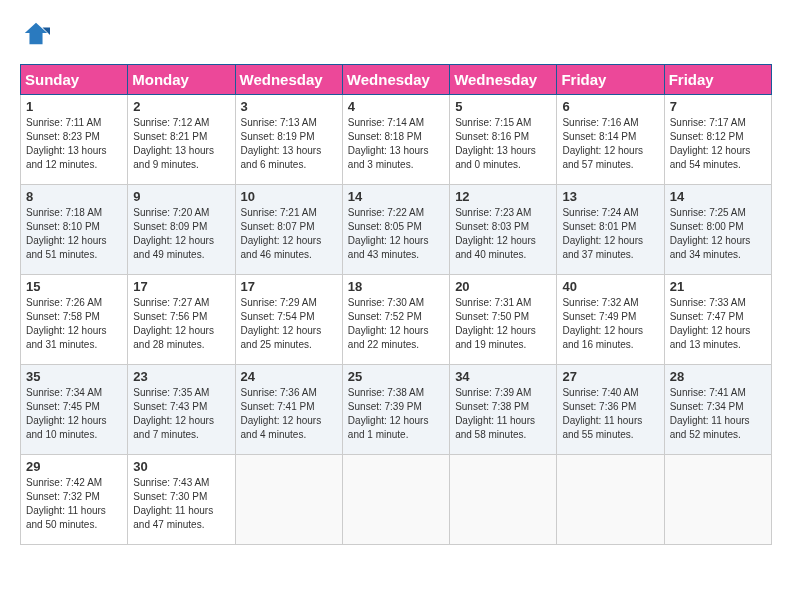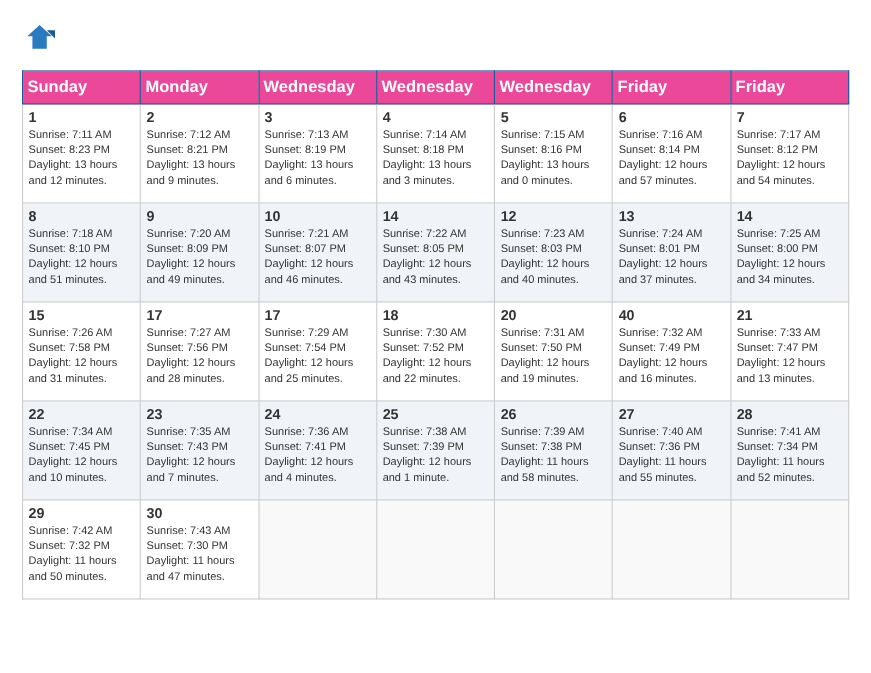--- a/index.html
+++ b/index.html
@@ -205,37 +205,37 @@
           <span class="day-num">40</span>
           <div class="day-info">Sunrise: 7:32 AM<br>Sunset: 7:49 PM<br>Daylight: 12 hours and 16 minutes.</div>
         </td>
         <td>
           <span class="day-num">21</span>
           <div class="day-info">Sunrise: 7:33 AM<br>Sunset: 7:47 PM<br>Daylight: 12 hours and 13 minutes.</div>
         </td>
       </tr>
       <tr>
         <td>
-          <span class="day-num">22</span>
+          <span class="day-num">35</span>
           <div class="day-info">Sunrise: 7:34 AM<br>Sunset: 7:45 PM<br>Daylight: 12 hours and 10 minutes.</div>
         </td>
         <td>
           <span class="day-num">23</span>
           <div class="day-info">Sunrise: 7:35 AM<br>Sunset: 7:43 PM<br>Daylight: 12 hours and 7 minutes.</div>
         </td>
         <td>
           <span class="day-num">24</span>
           <div class="day-info">Sunrise: 7:36 AM<br>Sunset: 7:41 PM<br>Daylight: 12 hours and 4 minutes.</div>
         </td>
         <td>
           <span class="day-num">25</span>
           <div class="day-info">Sunrise: 7:38 AM<br>Sunset: 7:39 PM<br>Daylight: 12 hours and 1 minute.</div>
         </td>
         <td>
-          <span class="day-num">26</span>
+          <span class="day-num">34</span>
           <div class="day-info">Sunrise: 7:39 AM<br>Sunset: 7:38 PM<br>Daylight: 11 hours and 58 minutes.</div>
         </td>
         <td>
           <span class="day-num">27</span>
           <div class="day-info">Sunrise: 7:40 AM<br>Sunset: 7:36 PM<br>Daylight: 11 hours and 55 minutes.</div>
         </td>
         <td>
           <span class="day-num">28</span>
           <div class="day-info">Sunrise: 7:41 AM<br>Sunset: 7:34 PM<br>Daylight: 11 hours and 52 minutes.</div>
         </td>

